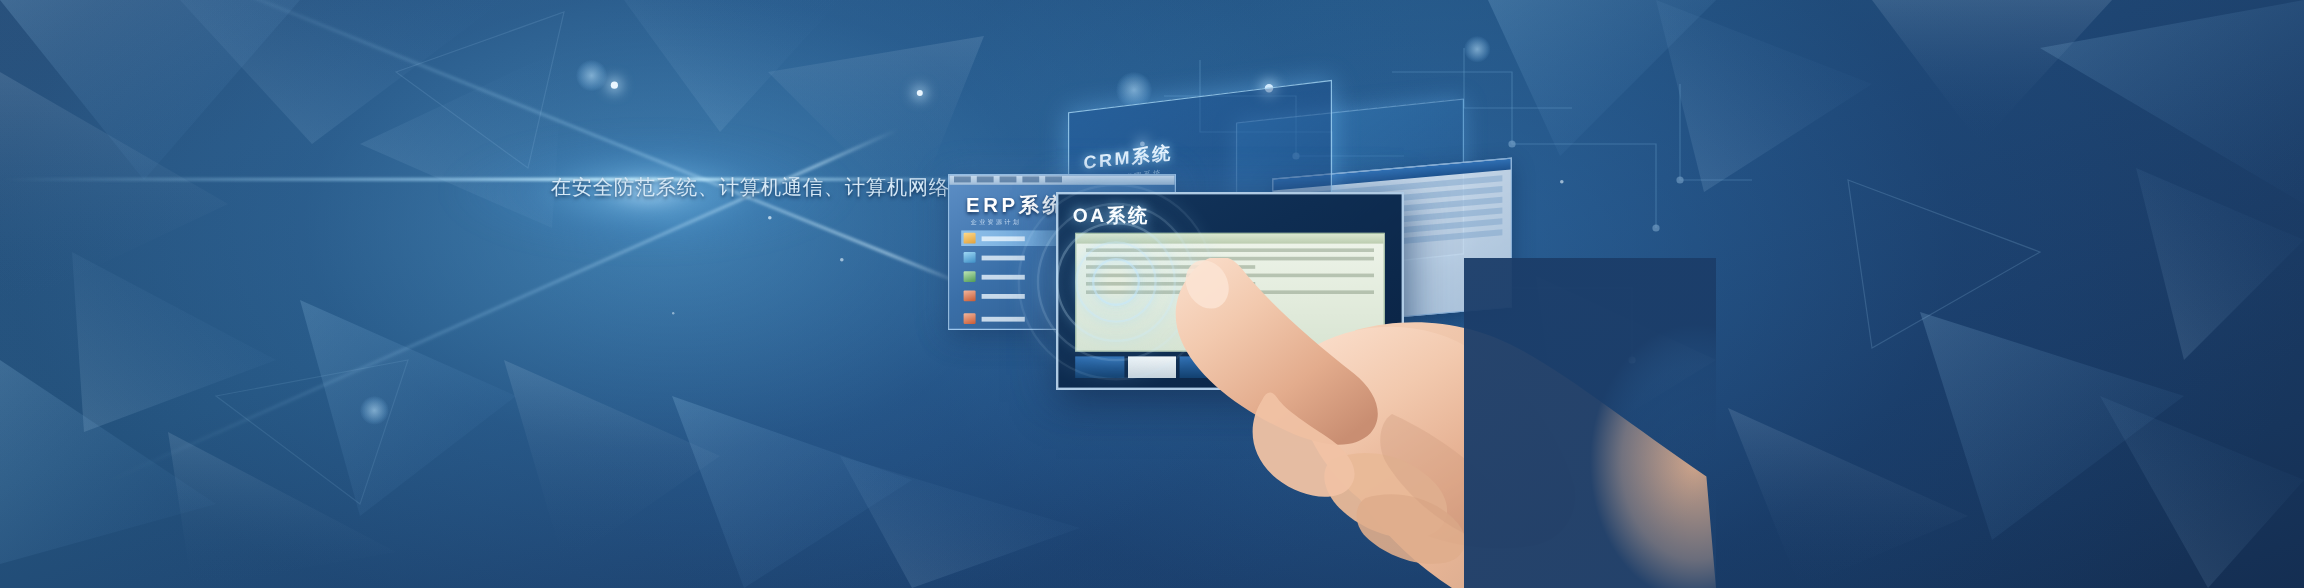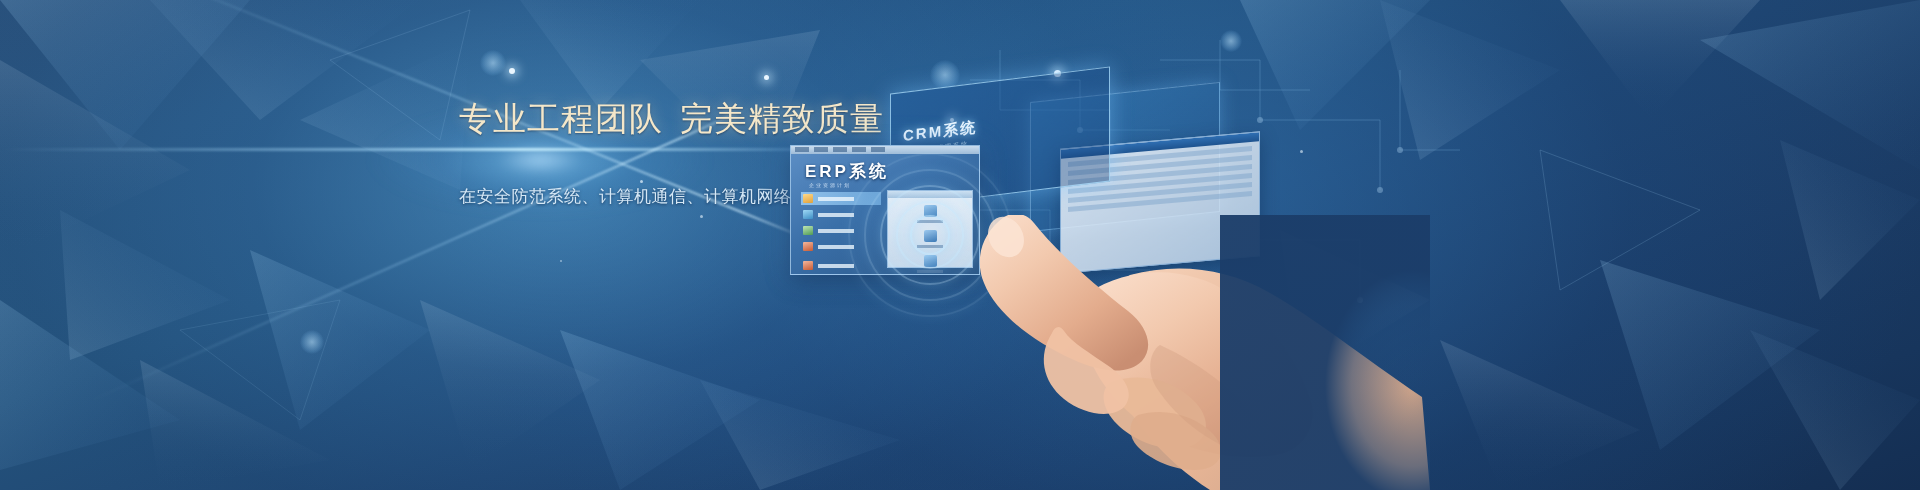--- a/index.html
+++ b/index.html
@@ -253,23 +253,20 @@
     <div class="dot soft" style="left:764px;top:75px;width:5px;height:5px;"></div>
     <div class="dot soft" style="left:1054px;top:70px;width:7px;height:7px;"></div>
     <div class="dot soft" style="left:950px;top:118px;width:4px;height:4px;"></div>
     <div class="dot" style="left:640px;top:180px;width:3px;height:3px;opacity:.7;"></div>
     <div class="dot" style="left:700px;top:215px;width:3px;height:3px;opacity:.6;"></div>
     <div class="dot" style="left:560px;top:260px;width:2px;height:2px;opacity:.5;"></div>
     <div class="dot" style="left:1300px;top:150px;width:3px;height:3px;opacity:.6;"></div>
   </div>
 
   <div class="copy">
-    <div class="headline">
-      <span>专业工程团队</span><span class="gap"></span><span>完美精致质量</span>
-    </div>
     <div class="sub">
       <p>在安全防范系统、计算机通信、计算机网络、智能大厦</p>
     </div>
   </div>
 
   <div class="montage">
 
     <svg class="circuit" viewBox="0 0 520 300">
       <g stroke="#8ec8f0" stroke-opacity="0.45" fill="none" stroke-width="1">
         <path d="M10 40 H120 V90 H210"></path>
@@ -351,20 +348,40 @@
           <span class="cico"></span>
           <span class="ctxt"></span>
         </div>
         <div class="cell">
           <span class="cico"></span>
           <span class="ctxt"></span>
         </div>
       </div>
     </div>
 
+    <div class="win win-oa">
+      <div class="title">OA系统</div>
+      <div class="doc">
+        <div class="tb"></div>
+        <div class="tl"></div>
+        <div class="tl"></div>
+        <div class="tl s"></div>
+        <div class="tl"></div>
+        <div class="tl s"></div>
+        <div class="tl"></div>
+      </div>
+      <div class="strip">
+        <i></i>
+        <i class="w"></i>
+        <i></i>
+        <i class="o"></i>
+        <i class="w"></i>
+        <i></i>
+      </div>
+    </div>
 
     <div class="ripple" style="left:150px;top:215px;width:40px;height:40px;opacity:.95;"></div>
     <div class="ripple" style="left:136px;top:201px;width:68px;height:68px;opacity:.7;"></div>
     <div class="ripple" style="left:120px;top:185px;width:100px;height:100px;opacity:.5;"></div>
     <div class="ripple" style="left:104px;top:169px;width:132px;height:132px;opacity:.3;"></div>
     <div class="ripple" style="left:88px;top:153px;width:164px;height:164px;opacity:.18;"></div>
 
     <svg class="hand" viewBox="0 0 470 275">
       <defs>
         <linearGradient id="skin" x1="0" y1="0" x2="0.8" y2="1">

